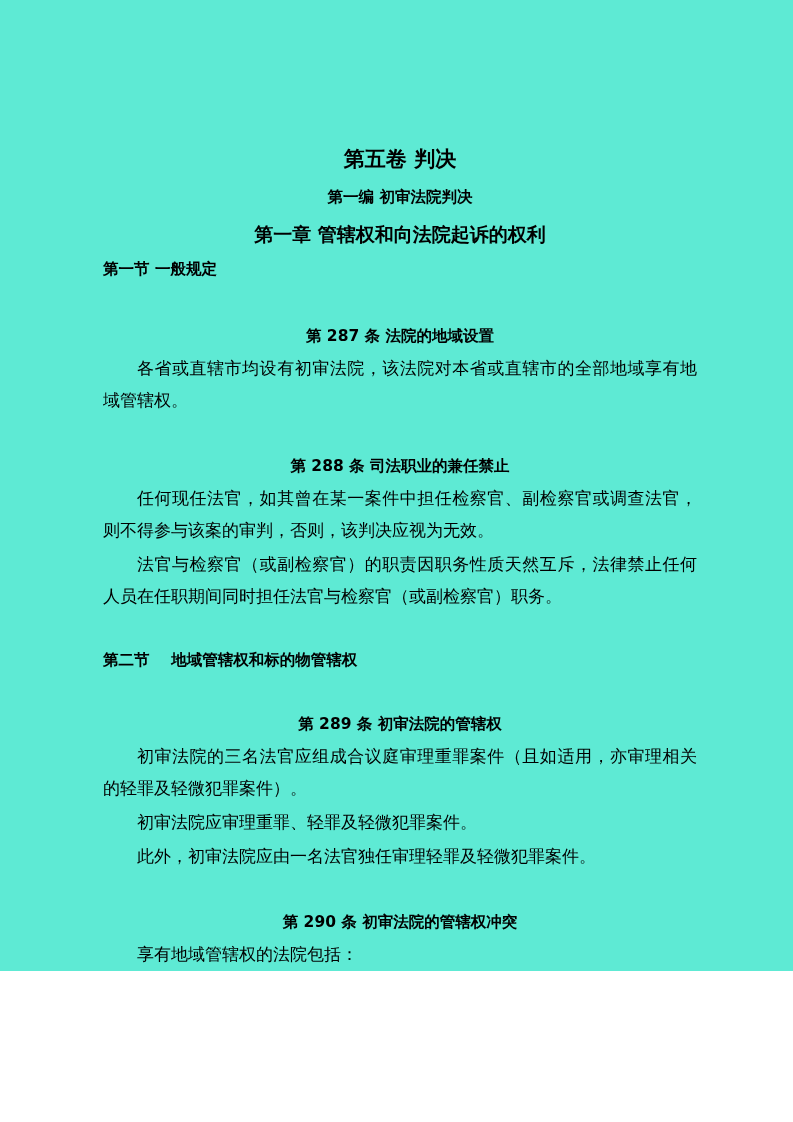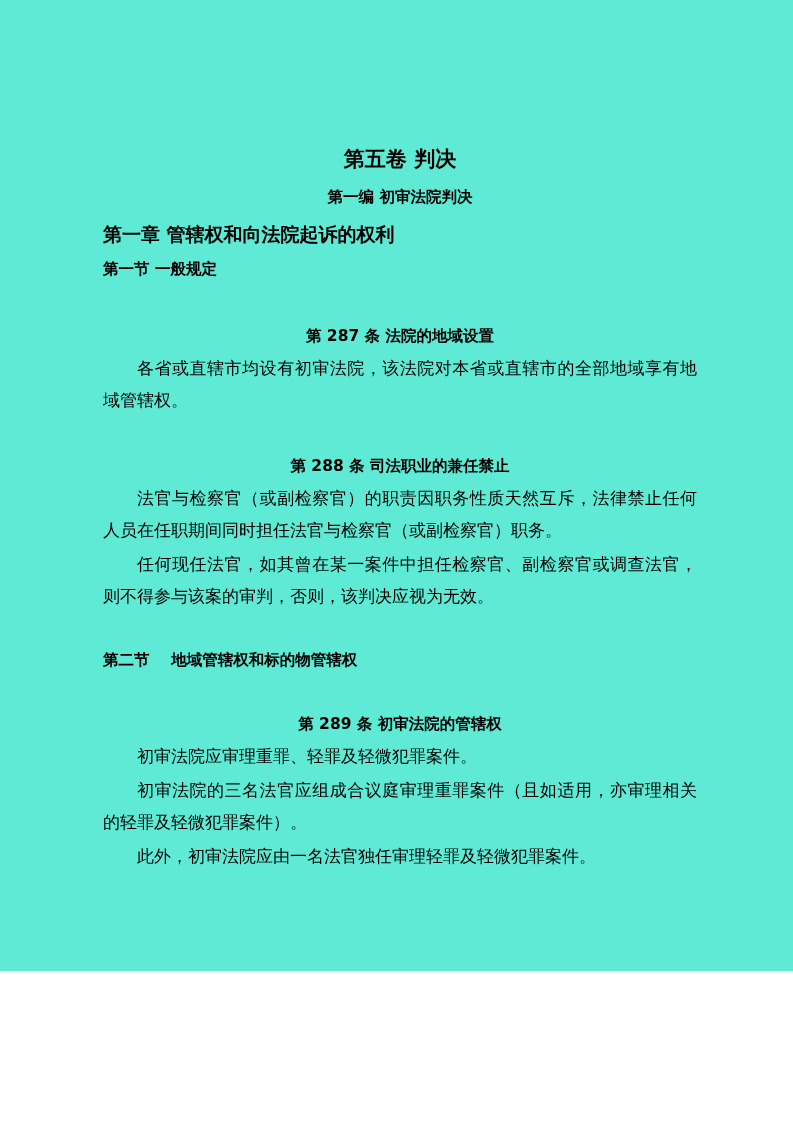--- a/index.html
+++ b/index.html
@@ -37,20 +37,21 @@
     line-height: 24px;
     font-weight: bold;
     text-align: center;
   }
   .t-chapter {
     margin: 11px 0 0 0;
     font-family: "DejaVu Sans", "Liberation Sans", sans-serif;
     font-size: 19px;
     line-height: 28px;
     font-weight: bold;
+    text-align: center;
   }
   .t-section {
     margin: 9px 0 0 0;
     font-family: "DejaVu Sans", "Liberation Sans", sans-serif;
     font-size: 15.5px;
     line-height: 24px;
     font-weight: bold;
     text-align: left;
   }
   .article {
@@ -108,32 +109,36 @@
 
     <div class="t-section">第一节 一般规定</div>
 
     <div class="article first">
       <div class="article-heading">第 287 条 法院的地域设置</div>
       <p>各省或直辖市均设有初审法院，该法院对本省或直辖市的全部地域享有地域管辖权。</p>
     </div>
 
     <div class="article">
       <div class="article-heading">第 288 条 司法职业的兼任禁止</div>
+      <p>任何现任法官，如其曾在某一案件中担任检察官、副检察官或调查法官，则不得参与该案的审判，否则，该判决应视为无效。</p>
       <p>法官与检察官（或副检察官）的职责因职务性质天然互斥，法律禁止任何人员在任职期间同时担任法官与检察官（或副检察官）职务。</p>
-      <p>任何现任法官，如其曾在某一案件中担任检察官、副检察官或调查法官，则不得参与该案的审判，否则，该判决应视为无效。</p>
     </div>
 
     <div class="section-divider">
       <span class="sec-label">第二节</span><span>地域管辖权和标的物管辖权</span>
     </div>
 
     <div class="article">
       <div class="article-heading">第 289 条 初审法院的管辖权</div>
+      <p>初审法院的三名法官应组成合议庭审理重罪案件（且如适用，亦审理相关的轻罪及轻微犯罪案件）。</p>
       <p>初审法院应审理重罪、轻罪及轻微犯罪案件。</p>
-      <p>初审法院的三名法官应组成合议庭审理重罪案件（且如适用，亦审理相关的轻罪及轻微犯罪案件）。</p>
       <p>此外，初审法院应由一名法官独任审理轻罪及轻微犯罪案件。</p>
     </div>
 
+    <div class="article">
+      <div class="article-heading">第 290 条 初审法院的管辖权冲突</div>
+      <p>享有地域管辖权的法院包括：</p>
+    </div>
 
   </div>
 
   <div class="page-number">85</div>
 </div>
 
 </body></html>

